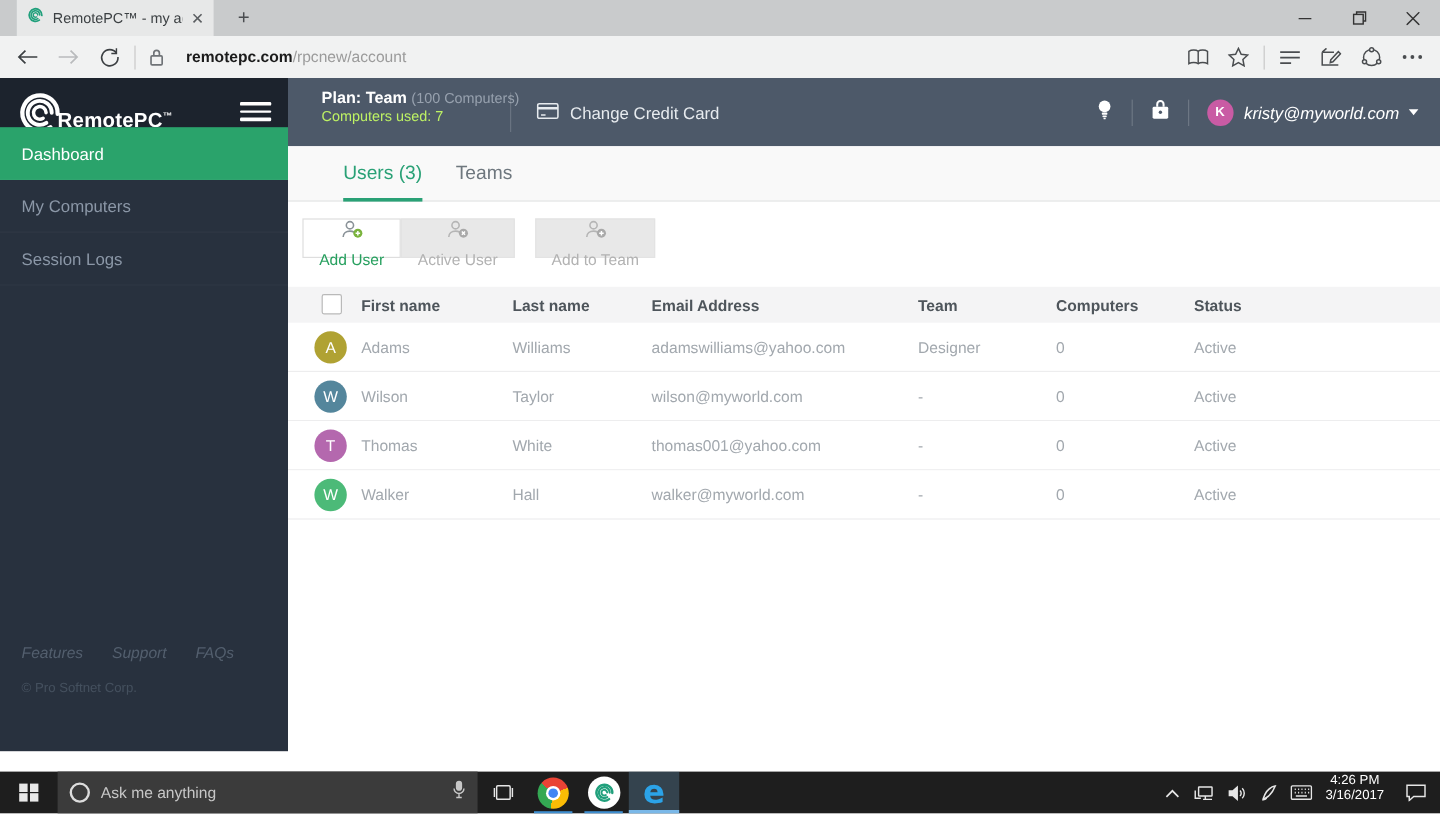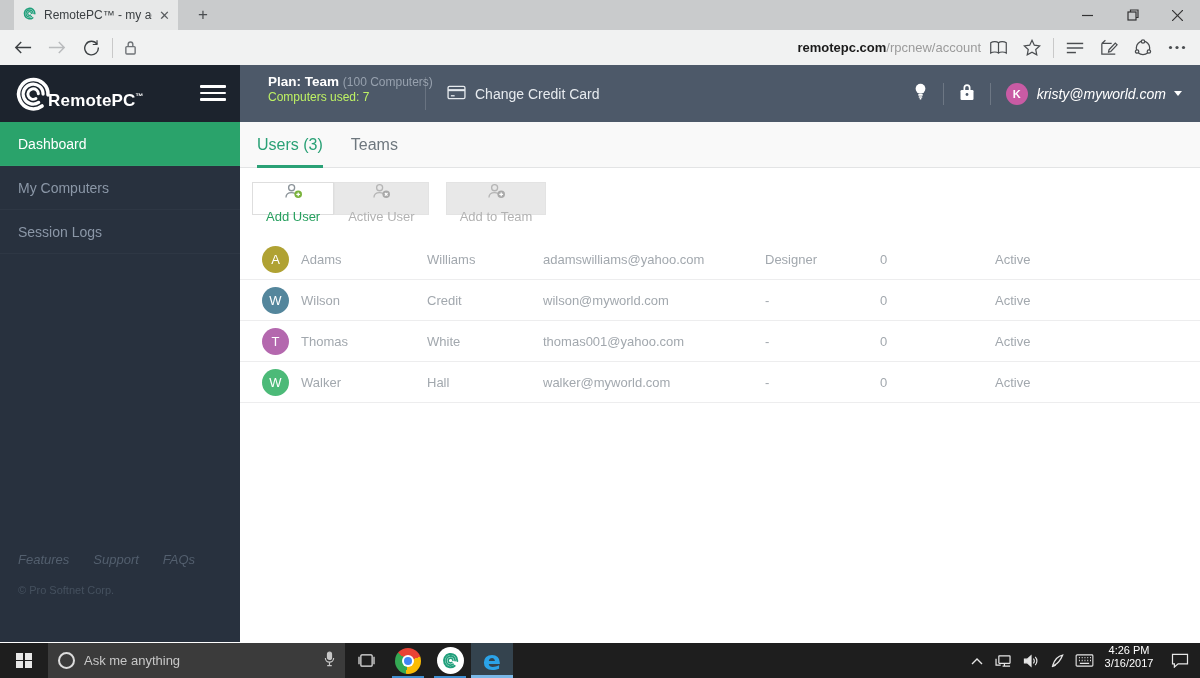--- a/index.html
+++ b/index.html
@@ -18,21 +18,21 @@
   .winbtns { position:absolute; right:0; top:0; height:30px; display:flex; }
   .winbtn { width:45px; height:30px; display:flex; align-items:center; justify-content:center;
             color:#333; font-size:12px; }
   .winbtn svg { display:block; }
 
   
   .addressbar { position:absolute; left:0; top:30px; width:1200px; height:35px; background:#f1f2f2;
                 display:flex; align-items:center; }
   .nav-ic { width:34px; height:30px; display:flex; align-items:center; justify-content:center; }
   .vdiv { width:1px; height:20px; background:#c9c9c9; margin:0 4px; }
-  .url { font-size:13px; margin-left:12px; flex:1; white-space:nowrap;text-align:right; }
+  .url { font-size:13px; margin-left:12px; flex:1; white-space:nowrap; }
   .url .domain { color:#1b1b1b; font-weight:700; }
   .url .path { color:#9b9b9b; }
   .right-ics { display:flex; align-items:center; margin-right:6px; }
 
   
   .appheader { position:absolute; left:0; top:65px; width:1200px; height:57px; }
   .logo-block { position:absolute; left:0; top:0; width:240px; height:57px; background:#1c232d;
                 display:flex; align-items:center; }
   .logo-wrap { display:flex; align-items:flex-end; margin-left:12px; }
   .logo-text { color:#fff; font-size:17px; font-weight:700; letter-spacing:.2px; margin-left:-6px; margin-bottom:4px; }
@@ -50,35 +50,35 @@
              color:#e7ebef; font-size:14px; }
   .account { position:absolute; right:18px; top:0; height:57px; display:flex; align-items:center; }
   .acc-div { width:1px; height:22px; background:rgba(255,255,255,.18); margin:0 15px; }
   .avatar-k { width:22px; height:22px; border-radius:50%; color:#fff; font-size:11px; font-weight:700;
               display:flex; align-items:center; justify-content:center; margin-right:9px; }
   .acc-email { color:#fff; font-size:14px;font-style:italic; }
   .caret { width:0; height:0; border-left:4.5px solid transparent; border-right:4.5px solid transparent;
            border-top:5px solid #fff; margin-left:8px; }
 
   
-  .sidebar { position:absolute; left:0; top:122px; width:240px; height:520px; background:#28313e; }
+  .sidebar { position:absolute; left:0; top:106px; width:240px; height:520px; background:#28313e; }
   .side-item { height:44px; display:flex; align-items:center; padding-left:18px;
                color:#8b97a7; font-size:14px; border-bottom:1px solid rgba(255,255,255,.03); }
   .side-item.active { background:#2aa36b; color:#fff; }
   .side-footer { position:absolute; left:18px; top:430px; display:flex; gap:24px;font-style:italic; }
   .side-footer span { color:#535f6e; font-size:13px; }
   .copyright { position:absolute; left:18px; top:462px; color:#49556314; color:#4a5664; font-size:11px; opacity:.85; }
 
   
   .content { position:absolute; left:240px; top:122px; width:960px; height:521px; background:#fff; }
   .tabs-row { position:absolute; left:0; top:0; width:960px; height:46px; background:#f9f9f9;
               border-bottom:1px solid #e3e4e5; display:flex; padding-left:17px; gap:28px; }
   .ctab { font-size:16px; color:#6e777e; display:flex; align-items:center; height:46px;
           border-bottom:3px solid transparent; padding-top:2px; }
-  .ctab.active { color:#2aa176; border-bottom-color:#2aa176; }
+  .ctab.active { color:#2aa176; border-bottom-color:#2aa176;margin-left:29px; }
   .toolbar { position:absolute; left:12px; top:60px; display:flex; }
   .tbtn { height:33px; display:flex; align-items:center; gap:7px; padding:0 13px; font-size:13px;flex-direction:column; }
   .tbtn.primary { background:#fff; border:1px solid #dedede; color:#27a05f; }
   .tbtn.disabled { background:#e8e8e8; border:1px solid #e3e3e3; color:#b2b2b2; }
   .tbtn.gap { margin-left:17px; }
 
   .table { position:absolute; left:0; top:117px; width:960px; }
   .thead { position:relative; height:30px; background:#f4f4f5; }
   .hcell { position:absolute; top:8px; font-size:13px; font-weight:700; color:#4e555b; }
   .checkbox { position:absolute; left:28px; top:6px; width:17px; height:17px; background:#fff;
@@ -89,21 +89,21 @@
             color:#fff; font-size:13px; display:flex; align-items:center; justify-content:center; }
   .col-first { left:61px; } .col-last { left:187px; } .col-email { left:303px; }
   .col-team { left:525px; } .col-computers { left:640px; } .col-status { left:755px; }
 
   
   .taskbar { position:absolute; left:0; top:643px; width:1200px; height:35px; background:#1e1e1e;
              display:flex; align-items:stretch; }
   .tb-start { width:48px; display:flex; align-items:center; justify-content:center; }
   .winlogo { display:grid; grid-template-columns:7px 7px; grid-template-rows:7px 7px; gap:1.5px; }
   .winlogo i { background:#e8e8e8; display:block; }
-  .cortana { width:297px; background:#3b3b3b; display:flex; align-items:center; padding:0 10px; gap:9px; }
+  .cortana { width:350px; background:#3b3b3b; display:flex; align-items:center; padding:0 10px; gap:9px; }
   .cortana-ring { width:17px; height:17px; border:2px solid #dcdcdc; border-radius:50%; }
   .cortana-text { color:#c7c7c7; font-size:13px; flex:1; }
   .tb-ic { width:42px; display:flex; align-items:center; justify-content:center; position:relative; }
   .run-line { position:absolute; bottom:0; left:5px; right:5px; height:2px; background:#3f8fd1; }
   .edge-cell { background:rgba(110,165,205,.28); }
   .edge-cell .run-line { left:0; right:0; height:3px; background:#7ab8e8; }
   .edge-e { color:#2ba3e8; font-size:27px; font-weight:700; font-family:"DejaVu Sans", sans-serif; line-height:1; }
   .chrome { width:26px; height:26px; border-radius:50%; position:relative;
             background:conic-gradient(from -50deg, #ea4335 0 33.3%, #fbbc05 33.3% 66.6%, #34a853 66.6% 100%); }
   .chrome::before { content:""; position:absolute; left:7px; top:7px; width:12px; height:12px;
@@ -338,34 +338,43 @@
               <path d="M2 15.5 c0-3.4 2.7-5.3 6-5.3 1.4 0 2.7.35 3.7 1" stroke="#b5b5b5" stroke-width="1.4"></path>
               <circle cx="15" cy="12" r="4" fill="#a9a9a9"></circle>
               <path d="M15 10 v4 M13 12 h4" stroke="#fff" stroke-width="1.3"></path>
             </svg>
         </span>
         <span>Add to Team</span>
       </div>
     </div>
 
     <div class="table">
+      <div class="thead">
+        <span class="checkbox"></span>
+      <span class="hcell col-first">First name</span>
+          <span class="hcell col-last">Last name</span>
+          <span class="hcell col-email">Email Address</span>
+          <span class="hcell col-team">Team</span>
+          <span class="hcell col-computers">Computers</span>
+          <span class="hcell col-status">Status</span>
+        </div>
       <div>
           <div class="trow">
             <span class="avatar" style="background: rgb(176, 162, 51);">A</span>
             <span class="cell col-first">Adams</span>
             <span class="cell col-last">Williams</span>
             <span class="cell col-email">adamswilliams@yahoo.com</span>
             <span class="cell col-team">Designer</span>
             <span class="cell col-computers">0</span>
             <span class="cell col-status">Active</span>
           </div>
           <div class="trow">
             <span class="avatar" style="background: rgb(84, 134, 156);">W</span>
             <span class="cell col-first">Wilson</span>
-            <span class="cell col-last">Credit</span>
+            <span class="cell col-last">Taylor</span>
             <span class="cell col-email">wilson@myworld.com</span>
             <span class="cell col-team">-</span>
             <span class="cell col-computers">0</span>
             <span class="cell col-status">Active</span>
           </div>
           <div class="trow">
             <span class="avatar" style="background: rgb(180, 104, 174);">T</span>
             <span class="cell col-first">Thomas</span>
             <span class="cell col-last">White</span>
             <span class="cell col-email">thomas001@yahoo.com</span>

